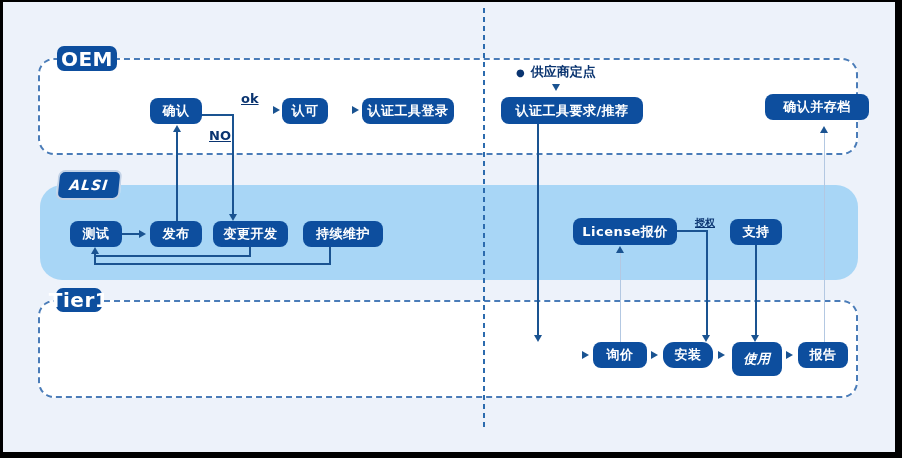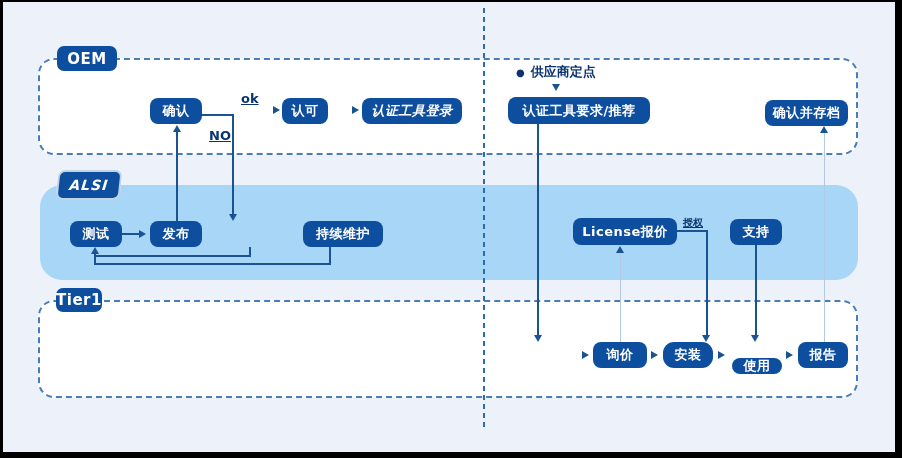--- a/index.html
+++ b/index.html
@@ -3,41 +3,41 @@
 <meta charset="utf-8">
 <style>
   html,body{margin:0;padding:0;background:#000;width:902px;height:458px;overflow:hidden;
     font-family:"DejaVu Sans","Liberation Sans",sans-serif;}
   #canvas{position:absolute;left:3px;top:2px;width:892px;height:450px;
     background:var(--bg,#edf2fa);overflow:hidden;}
   .lane{position:absolute;box-sizing:border-box;background:#fff;z-index:0;}
   .lane.dashed{border:2px dashed var(--dash,#4a7cb8);border-radius:16px;}
   .lane.solid{background:var(--lane,#a8d6f6);border-radius:22px;}
   .lane-label{position:absolute;z-index:4;background:var(--box,#0d4e9e);color:#fff;
-    font-weight:700;font-size:15px;display:flex;align-items:center;justify-content:center;
+    font-weight:700;font-size:20px;display:flex;align-items:center;justify-content:center;
     border-radius:7px;letter-spacing:.5px;}
   .lane-label.logo{font-style:italic;transform:skewX(-6deg);border:2px solid rgba(255,255,255,.75);
     font-size:14px;letter-spacing:1px;}
   .node{position:absolute;z-index:3;background:var(--box,#0d4e9e);color:#fff;font-weight:700;
     font-size:13px;display:flex;align-items:center;justify-content:center;border-radius:8px;
     white-space:nowrap;letter-spacing:.5px;}
   .divider{position:absolute;z-index:1;width:2px;
     background:repeating-linear-gradient(180deg,var(--divider,#2c6bae) 0 5px,transparent 5px 9px);}
   .line{position:absolute;z-index:2;background:var(--line,#1a5391);}
   .line-light{position:absolute;z-index:2;background:var(--line_light,#b3c8e2);}
   .ah{position:absolute;z-index:2;width:0;height:0;}
   .ah-right{border-top:4px solid transparent;border-bottom:4px solid transparent;
     border-left:7px solid var(--line,#1a5391);}
   .ah-up{border-left:4px solid transparent;border-right:4px solid transparent;
     border-bottom:7px solid var(--line,#1a5391);}
   .ah-down{border-left:4px solid transparent;border-right:4px solid transparent;
     border-top:7px solid var(--line,#1a5391);}
   .edge-label{position:absolute;z-index:4;color:var(--accent,#0a3470);font-weight:700;
     font-size:13px;white-space:nowrap;text-decoration:underline;}
-  .edge-label.small{font-size:10px;}
+  .edge-label.small{font-size:10px;margin-left:12px;}
   .bullet-note{position:absolute;z-index:4;color:var(--accent,#0a3470);font-weight:700;
     font-size:13px;white-space:nowrap;display:flex;align-items:center;gap:6px;}
   .bullet-dot{font-size:10px;}
 </style>
 </head>
 <body>
 
 <div id="canvas">
 
   <div class="lane dashed" style="left:35px;top:56px;width:820px;height:97px;"></div>
@@ -45,33 +45,34 @@
   <div class="lane dashed" style="left:35px;top:298px;width:820px;height:98px;"></div>
 
   <div class="divider" style="left:480px;top:6px;height:422px;"></div>
 
   <div class="lane-label" style="left:54px;top:44px;width:60px;height:25px;">OEM</div>
   <div class="lane-label logo" style="left:54px;top:168px;width:60px;height:26px;">ALSI</div>
   <div class="lane-label" style="left:53px;top:286px;width:46px;height:24px;">Tier1</div>
 
   <div class="node" style="left:147px;top:96px;width:52px;height:26px;">确认</div>
   <div class="node" style="left:279px;top:96px;width:46px;height:26px;">认可</div>
-  <div class="node" style="left:359px;top:96px;width:100px;height:26px;font-style:italic;">认证工具登录</div>
-  <div class="node" style="left:498px;top:95px;width:142px;height:27px;margin-left:7px;">认证工具要求/推荐</div>
-  <div class="node" style="left:762px;top:98px;width:83px;height:26px;">确认并存档</div>
+  <div class="node" style="left:359px;top:96px;width:92px;height:26px;">认证工具登录</div>
+  <div class="node" style="left:498px;top:95px;width:142px;height:27px;">认证工具要求/推荐</div>
+  <div class="node" style="left:762px;top:92px;width:104px;height:26px;">确认并存档</div>
 
   <div class="node" style="left:67px;top:219px;width:52px;height:26px;">测试</div>
   <div class="node" style="left:147px;top:219px;width:52px;height:26px;">发布</div>
+  <div class="node" style="left:210px;top:219px;width:75px;height:26px;">变更开发</div>
   <div class="node" style="left:300px;top:219px;width:80px;height:26px;">持续维护</div>
   <div class="node" style="left:570px;top:216px;width:104px;height:27px;">License报价</div>
   <div class="node" style="left:727px;top:217px;width:52px;height:26px;">支持</div>
 
   <div class="node" style="left:590px;top:340px;width:54px;height:26px;">询价</div>
   <div class="node" style="left:660px;top:340px;width:50px;height:26px;border-radius:11px;">安装</div>
-  <div class="node" style="left:729px;top:356px;width:50px;height:16px;">使用</div>
+  <div class="node" style="left:729px;top:340px;width:50px;height:34px;font-style:italic;">使用</div>
   <div class="node" style="left:795px;top:340px;width:50px;height:26px;">报告</div>
 
   <div class="edge-label" style="left:238px;top:89px;">ok</div>
   <div class="edge-label" style="left:206px;top:126px;">NO</div>
   <div class="edge-label small" style="left:680px;top:214px;">授权</div>
   <div class="bullet-note" style="left:513px;top:61px;">
     <span class="bullet-dot">●</span>
     <span>供应商定点</span>
   </div>
 

